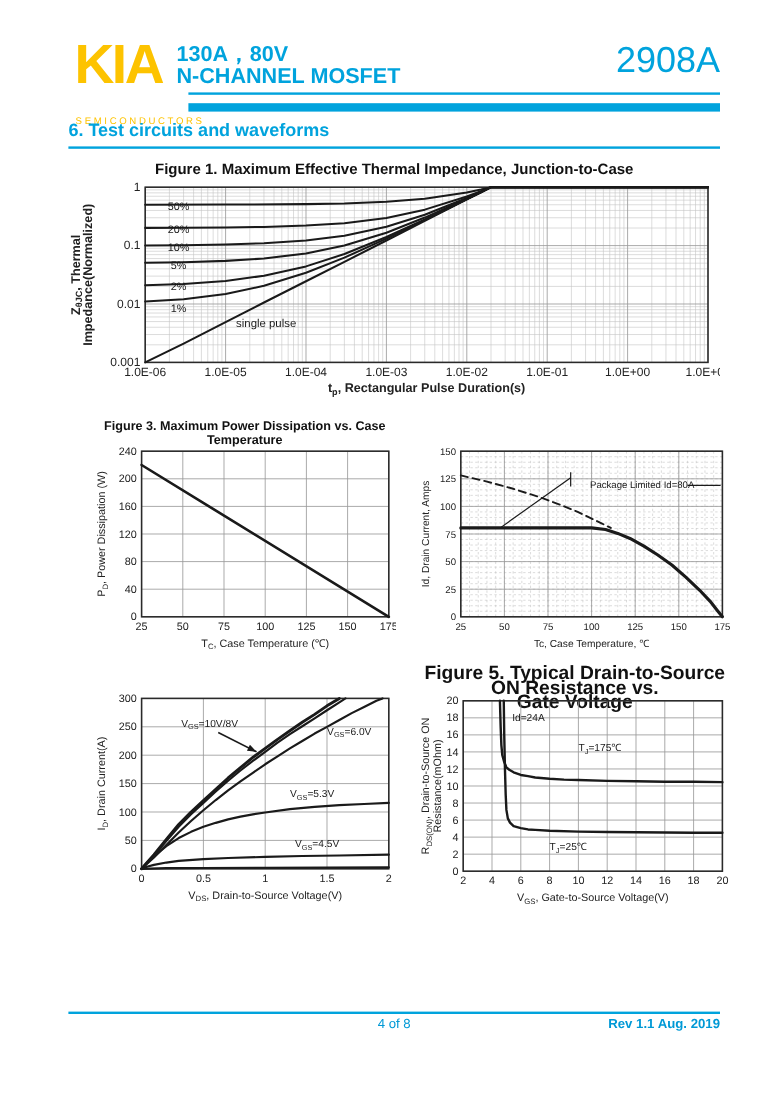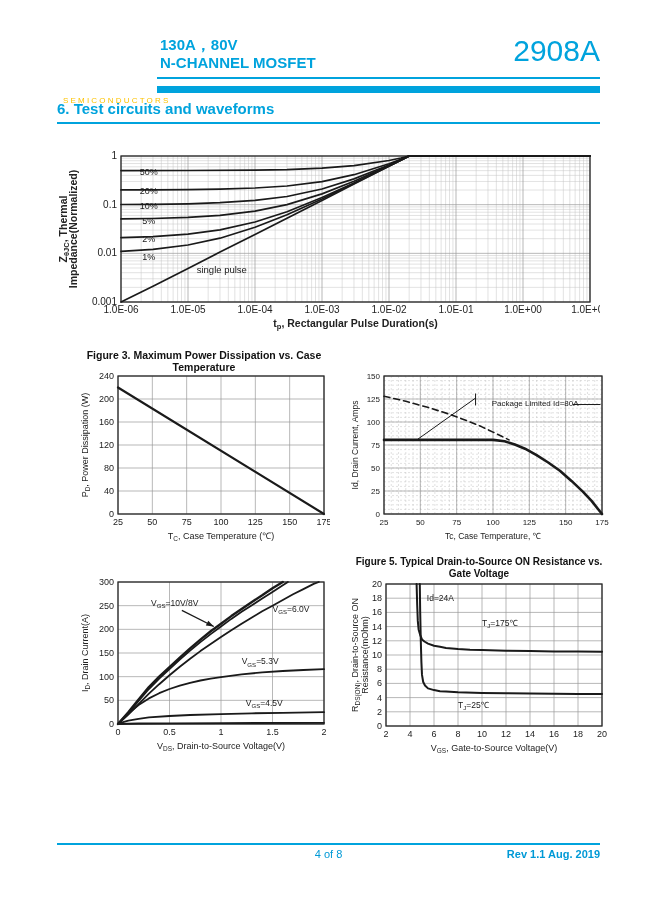--- a/index.html
+++ b/index.html
@@ -1,53 +1,55 @@
 <!DOCTYPE html>
 <html><head>
 <meta charset="utf-8">
 <style>
   html,body{margin:0;padding:0;background:#fff;}
   body{width:649px;height:917px;position:relative;font-family:"Liberation Sans",sans-serif;color:#111;}
   .abs{position:absolute;}
   .logo{left:62px;top:30px;font-size:46px;font-weight:bold;color:#fdc300;letter-spacing:-2px;line-height:46px;}
   .logo-sub{left:63px;top:96px;font-size:8px;font-weight:normal;color:#fdc300;letter-spacing:2.2px;}
-  .prod{left:160px;top:36px;font-size:15px;font-weight:bold;color:#00a3dd;line-height:18px;}
+  .prod{left:147px;top:36px;font-size:18px;font-weight:bold;color:#00a3dd;line-height:18px;}
   .part{left:470px;top:34px;width:130px;text-align:right;font-size:30px;color:#00a3dd;}
   .rule-thin{left:157px;top:77px;width:443px;height:2px;background:#00a3dd;}
   .rule-thick{left:157px;top:86px;width:443px;height:7px;background:#00a3dd;}
   .sec-title{left:57px;top:100px;font-size:15px;font-weight:600;color:#00a3dd;}
   .sec-underline{left:57px;top:122px;width:543px;height:2px;background:#00a3dd;}
   .fig-title{font-weight:bold;color:#111;text-align:center;white-space:pre-line;}
   .t1{left:57px;top:134px;width:543px;font-size:12.5px;}
   .t2{left:78px;top:349px;width:252px;font-size:10.5px;line-height:12px;}
   .t3{left:348px;top:349px;width:262px;font-size:10.5px;line-height:12px;}
   .t4{left:78px;top:564px;width:252px;font-size:10.5px;line-height:12px;}
-  .t5{left:348px;top:556px;width:262px;font-size:10px;line-height:12px;}
+  .t5{left:348px;top:556px;width:262px;font-size:16px;line-height:12px;}
   svg text{font-family:"Liberation Sans",sans-serif;}
   .footer-rule{left:57px;top:843px;width:543px;height:2px;background:#00a3dd;}
   .page-num{left:57px;top:848px;width:543px;text-align:center;font-size:11px;font-weight:normal;color:#0099d6;}
   .rev{left:420px;top:848px;width:180px;text-align:right;font-size:11px;font-weight:bold;color:#0099d6;}
 </style>
 </head>
 <body>
 
 <div class="abs" style="inset:0">
 
+  <div class="abs logo">KIA</div>
   <div class="abs logo-sub">SEMICONDUCTORS</div>
   <div class="abs prod">
     <div>130A，80V</div>
     <div>N-CHANNEL MOSFET</div>
   </div>
   <div class="abs part">2908A</div>
   <div class="abs rule-thin"></div>
   <div class="abs rule-thick"></div>
 
   <div class="abs sec-title">6. Test circuits and waveforms</div>
   <div class="abs sec-underline"></div>
 
+  <div class="abs fig-title t1">Figure 1. Maximum Effective Thermal Impedance, Junction-to-Case</div>
   <svg class="abs" style="left:57px;top:150px" width="543" height="196">
       <line x1="84.16900970948674" y1="6" x2="84.16900970948674" y2="152" stroke="#c4c4c4" stroke-width="0.5"></line>
       <line x1="95.9671240662174" y1="6" x2="95.9671240662174" y2="152" stroke="#c4c4c4" stroke-width="0.5"></line>
       <line x1="104.33801941897349" y1="6" x2="104.33801941897349" y2="152" stroke="#c4c4c4" stroke-width="0.5"></line>
       <line x1="110.83099029051326" y1="6" x2="110.83099029051326" y2="152" stroke="#c4c4c4" stroke-width="0.5"></line>
       <line x1="116.13613377570414" y1="6" x2="116.13613377570414" y2="152" stroke="#c4c4c4" stroke-width="0.5"></line>
       <line x1="120.62156868095522" y1="6" x2="120.62156868095522" y2="152" stroke="#c4c4c4" stroke-width="0.5"></line>
       <line x1="124.50702912846023" y1="6" x2="124.50702912846023" y2="152" stroke="#c4c4c4" stroke-width="0.5"></line>
       <line x1="127.93424813243479" y1="6" x2="127.93424813243479" y2="152" stroke="#c4c4c4" stroke-width="0.5"></line>
       <line x1="151.16900970948674" y1="6" x2="151.16900970948674" y2="152" stroke="#c4c4c4" stroke-width="0.5"></line>

